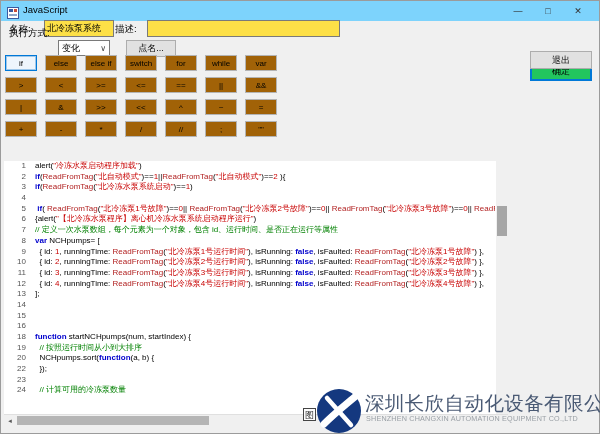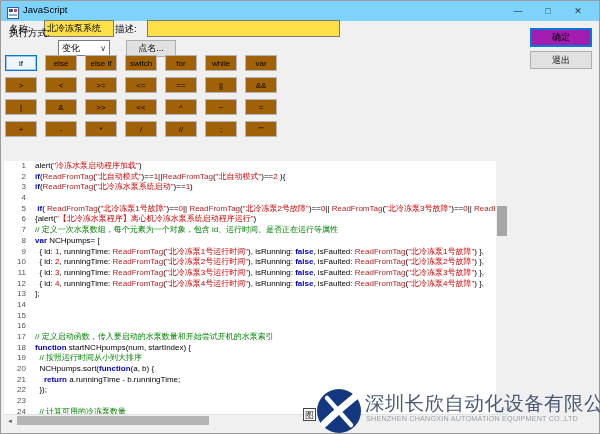--- a/index.html
+++ b/index.html
@@ -10,21 +10,21 @@
   .app-icon{position:absolute;left:6px;top:4px;width:12px;height:12px;}
   .title-text{position:absolute;left:22px;top:3px;font-size:9.5px;color:#000;}
   .wctrl{position:absolute;top:0;right:6px;height:20px;display:flex;}
   .wbtn{width:30px;height:20px;display:flex;align-items:center;justify-content:center;font-size:9px;color:#333;cursor:pointer;}
   
   .lbl{position:absolute;font-size:9.5px;color:#000;}
   .tinput{position:absolute;height:15px;border:1px solid #7a7a7a;background:#fde047;font-size:9px;padding:0 2px;font-family:"Liberation Sans",sans-serif;box-sizing:content-box;overflow:hidden;white-space:nowrap;}
   .dropdown{position:absolute;height:16px;border:1px solid #7a7a7a;background:#fff;font-size:9px;display:flex;align-items:center;justify-content:space-between;padding:0 3px;box-sizing:border-box;}
   .chev{font-size:8px;color:#444;}
   .pbtn{position:absolute;background:#e1e1e1;border:1px solid #adadad;font-size:9px;display:flex;align-items:center;justify-content:center;box-sizing:border-box;cursor:pointer;font-family:"Liberation Sans",sans-serif;}
-  .okbtn{border:2px solid var(--accent);background:#a21caf;}
+  .okbtn{border:2px solid var(--accent);background:#22c55e;margin-top:34px;}
   
   .keypad{position:absolute;left:0;top:54px;width:300px;height:90px;}
   .kbtn{position:absolute;width:32px;height:16px;background:#a16207;border:1px solid #b4b4b4;font-size:8px;padding:0;font-family:"Liberation Sans",sans-serif;cursor:pointer;box-sizing:border-box;}
   .kbtn.focused{border:1px solid var(--accent);box-shadow:inset 0 0 0 1px #9ec7ea;background:#eef5fc;}
   .toolrow{position:absolute;left:0;top:140px;width:300px;height:15px;}
   .tbtn{position:absolute;top:0;height:14px;background:#e7e7e7;border:1px solid #b4b4b4;font-size:8px;padding:0;font-family:"Liberation Sans",sans-serif;cursor:pointer;box-sizing:border-box;}
   
   .editor{position:absolute;left:3px;top:160px;width:504px;height:265px;background:#ffffff;}
   .code-view{position:absolute;left:0;top:0;width:491px;height:253px;overflow:hidden;}
   .cl{display:flex;line-height:10.7px;height:10.7px;font-size:8px;}
@@ -177,38 +177,30 @@
         </div>
         <div class="cl">
           <span class="ln">15</span>
           <span class="lc">&nbsp;</span>
         </div>
         <div class="cl">
           <span class="ln">16</span>
           <span class="lc">&nbsp;</span>
         </div>
         <div class="cl">
-          <span class="ln">17</span>
-          <span class="lc"><span class="tk-c">// 定义启动函数，传入要启动的水泵数量和开始尝试开机的水泵索引</span></span>
-        </div>
-        <div class="cl">
           <span class="ln">18</span>
           <span class="lc"><span class="tk-k">function</span><span class="tk-p"> startNCHpumps(num, startIndex) {</span></span>
         </div>
         <div class="cl">
           <span class="ln">19</span>
           <span class="lc"><span class="tk-c">  // 按照运行时间从小到大排序</span></span>
         </div>
         <div class="cl">
           <span class="ln">20</span>
           <span class="lc"><span class="tk-p">  NCHpumps.sort(</span><span class="tk-k">function</span><span class="tk-p">(a, b) {</span></span>
-        </div>
-        <div class="cl">
-          <span class="ln">21</span>
-          <span class="lc"><span class="tk-p">    </span><span class="tk-k">return</span><span class="tk-p"> a.runningTime - b.runningTime;</span></span>
         </div>
         <div class="cl">
           <span class="ln">22</span>
           <span class="lc"><span class="tk-p">  });</span></span>
         </div>
         <div class="cl">
           <span class="ln">23</span>
           <span class="lc">&nbsp;</span>
         </div>
         <div class="cl">

